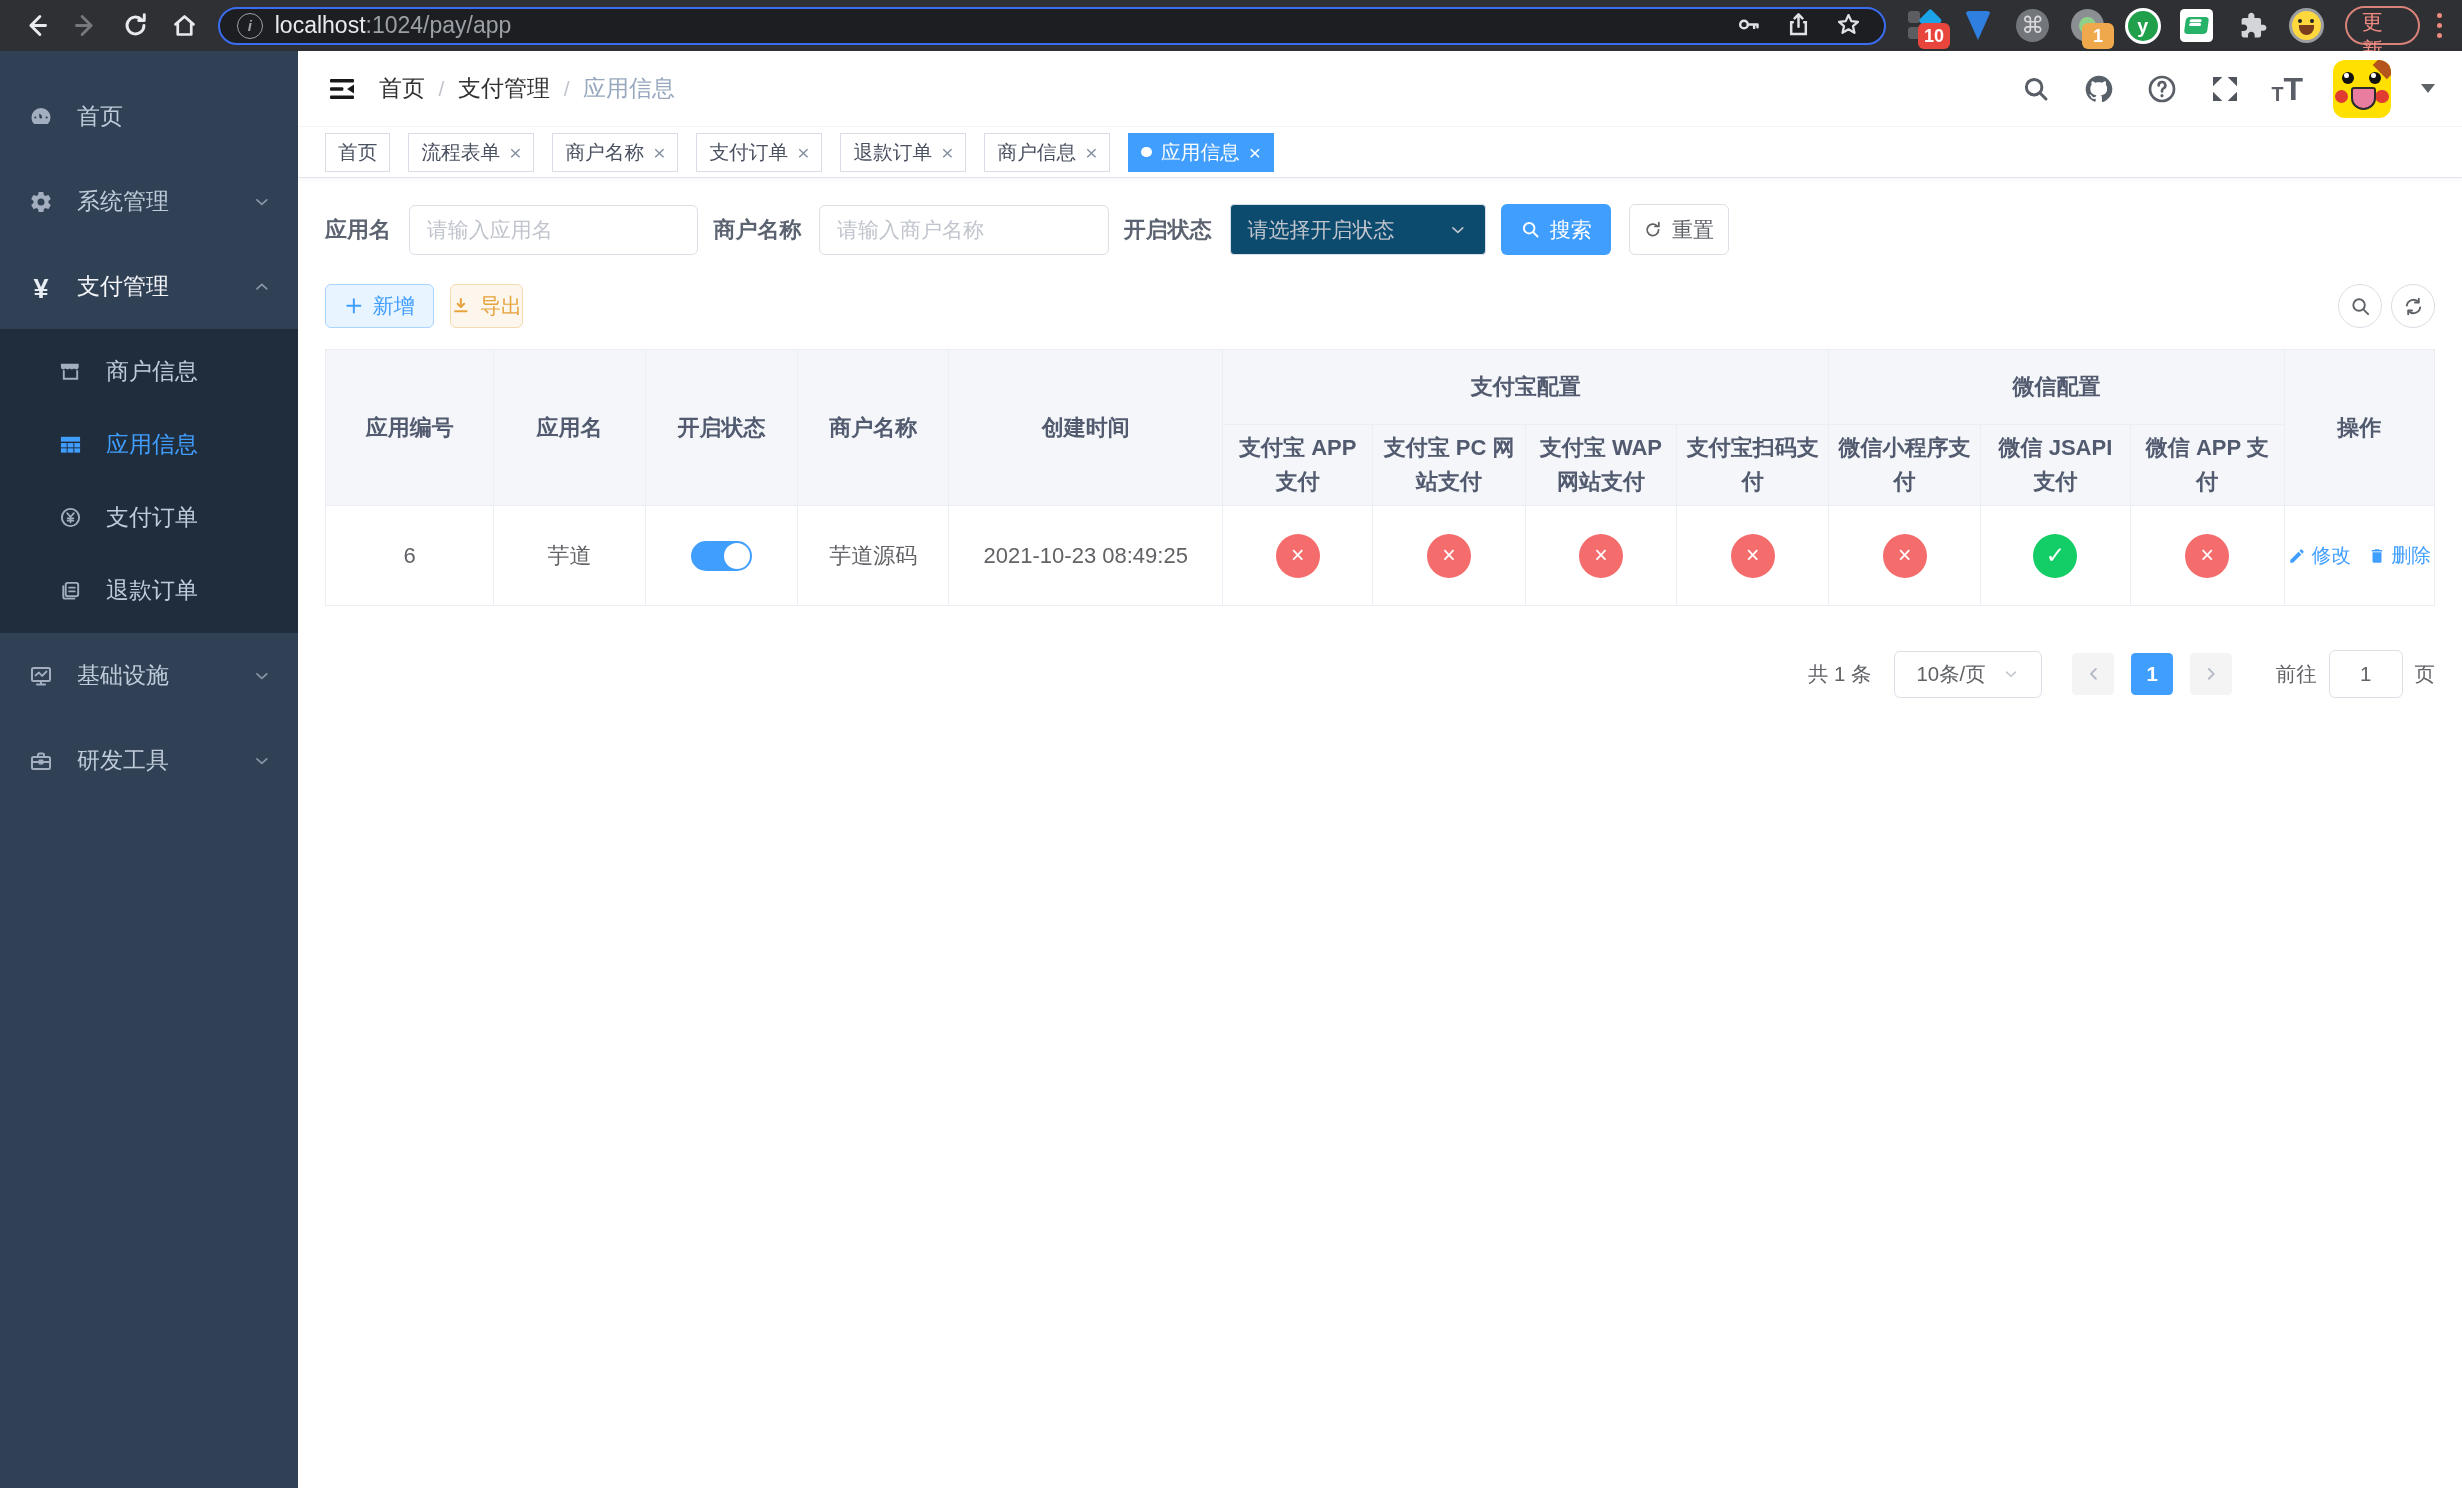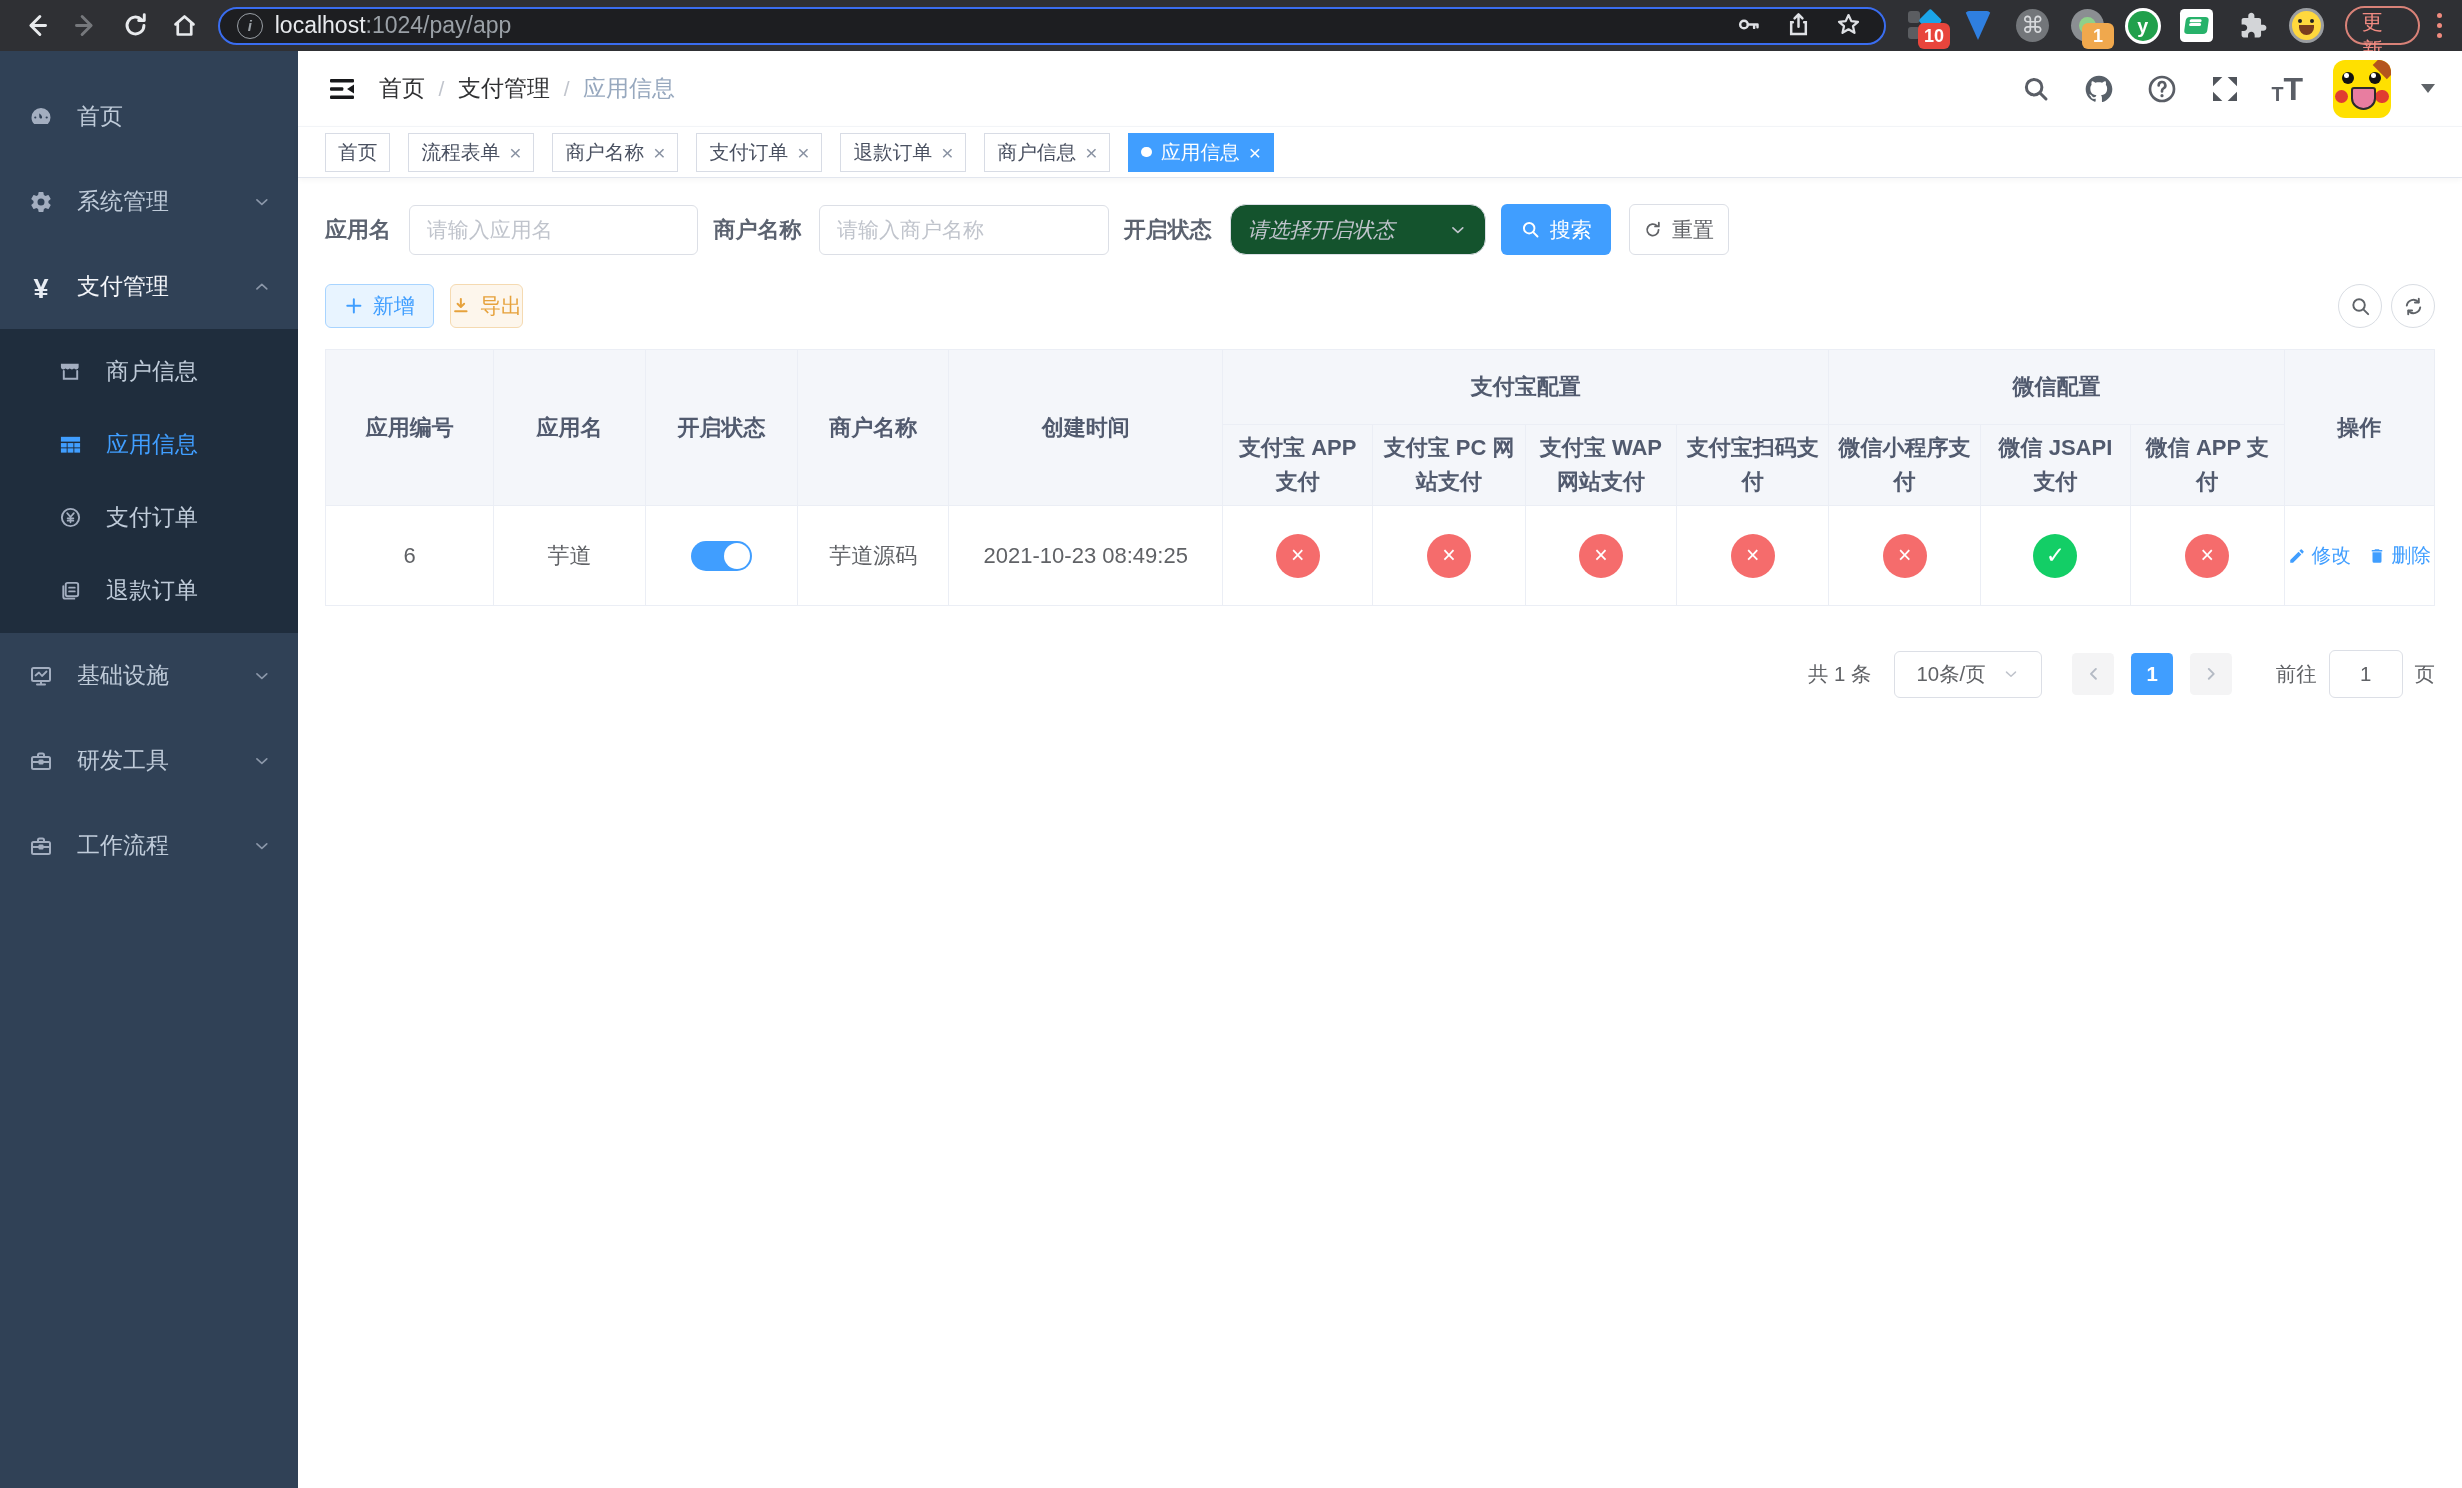--- a/index.html
+++ b/index.html
@@ -96,21 +96,21 @@
   .tab.active{background:#409eff;border-color:#409eff;color:#fff;}
   .tab.active .close{color:#fff;}
   .tab .dot{width:10.6px;height:10.6px;border-radius:50%;background:#fff;margin-right:9px;}
   
   .content{padding:26px 27px 0;flex:1;display:flex;flex-direction:column;min-height:0;}
   .filter-row{display:flex;align-items:center;flex:none;}
   .f-label{font-size:22px;font-weight:700;color:#5c6370;margin-right:18px;white-space:nowrap;}
   .f-group{display:flex;align-items:center;margin-right:15px;}
   .f-input{width:254px;height:48px;border:1.5px solid #dcdfe6;border-radius:6px;padding:0 16.7px;font-size:21px;color:#606266;font-family:inherit;outline:none;background:#fff;}
   .f-input::placeholder{color:#c0c4cc;}
-  .f-select{width:256px;height:51px;border:1.5px solid #dcdfe6;border-radius:16px;display:flex;align-items:center;justify-content:space-between;padding:0 16.7px;box-sizing:border-box;cursor:pointer;background:#14532d;font-style:italic;}
+  .f-select{width:256px;height:51px;border:1.5px solid #dcdfe6;border-radius:4px;display:flex;align-items:center;justify-content:space-between;padding:0 16.7px;box-sizing:border-box;cursor:pointer;background:#0c4a6e;}
   .f-select .ph{font-size:21px;color:#c0c4cc;}
   .btn{display:inline-flex;align-items:center;justify-content:center;border-radius:6px;font-size:21px;cursor:pointer;box-sizing:border-box;white-space:nowrap;}
   .btn .bic{margin-right:9px;display:grid;place-items:center;}
   .btn-search{height:51px;padding:0 19px;background:#409eff;color:#fff;border:none;}
   .btn-reset{height:51px;padding:0 13.6px;background:#fff;color:#606266;border:1.5px solid #dcdfe6;margin-left:18px;}
   .toolbar-row{margin-top:29px;display:flex;align-items:center;flex:none;}
   .btn-add{height:44px;padding:0 18px;background:#e8f4ff;border:1.5px solid #a8d4ff;color:#409eff;}
   .btn-export{height:44px;padding:0 0;background:#fdf6ec;border:1.5px solid #f5dab1;color:#e6a23c;margin-left:16.7px;font-family:Liberation Serif, serif;}
   .tool-circles{margin-left:auto;display:flex;gap:9px;}
   .circle-btn{width:44px;height:44px;border:1.5px solid #d9dde3;border-radius:50%;background:#fff;display:grid;place-items:center;color:#5f6368;cursor:pointer;box-sizing:border-box;}
@@ -337,34 +337,20 @@
           </span>
       </div>
       <div class="mi">
         <span class="ic">
             <svg width="24" height="24" viewBox="0 0 24 24">
               <rect x="3" y="8" width="18" height="12" rx="1.5" stroke="#a3aec0" stroke-width="2" fill="none"></rect>
               <path d="M9 8 V6 a1.5 1.5 0 0 1 1.5-1.5 h3 A1.5 1.5 0 0 1 15 6 v2 M3 13 h18 M10.5 11.5 h3 v3 h-3z" stroke="#a3aec0" stroke-width="2" fill="none" stroke-linejoin="round"></path>
             </svg>
           </span>
         <span>研发工具</span>
-        <span class="chev">
-            <svg width="19.7" height="19.7" viewBox="0 0 24 24">
-              <path d="M6 9.5 L12 15 L18 9.5" stroke="#8b97a9" stroke-width="2" fill="none" stroke-linecap="round" stroke-linejoin="round"></path>
-            </svg>
-          </span>
-      </div>
-      <div class="mi">
-        <span class="ic">
-            <svg width="24" height="24" viewBox="0 0 24 24">
-              <rect x="3" y="8" width="18" height="12" rx="1.5" stroke="#a3aec0" stroke-width="2" fill="none"></rect>
-              <path d="M9 8 V6 a1.5 1.5 0 0 1 1.5-1.5 h3 A1.5 1.5 0 0 1 15 6 v2 M3 13 h18 M10.5 11.5 h3 v3 h-3z" stroke="#a3aec0" stroke-width="2" fill="none" stroke-linejoin="round"></path>
-            </svg>
-          </span>
-        <span>工作流程</span>
         <span class="chev">
             <svg width="19.7" height="19.7" viewBox="0 0 24 24">
               <path d="M6 9.5 L12 15 L18 9.5" stroke="#8b97a9" stroke-width="2" fill="none" stroke-linecap="round" stroke-linejoin="round"></path>
             </svg>
           </span>
       </div>
     </div>
   </div>
 
   <div class="main">

